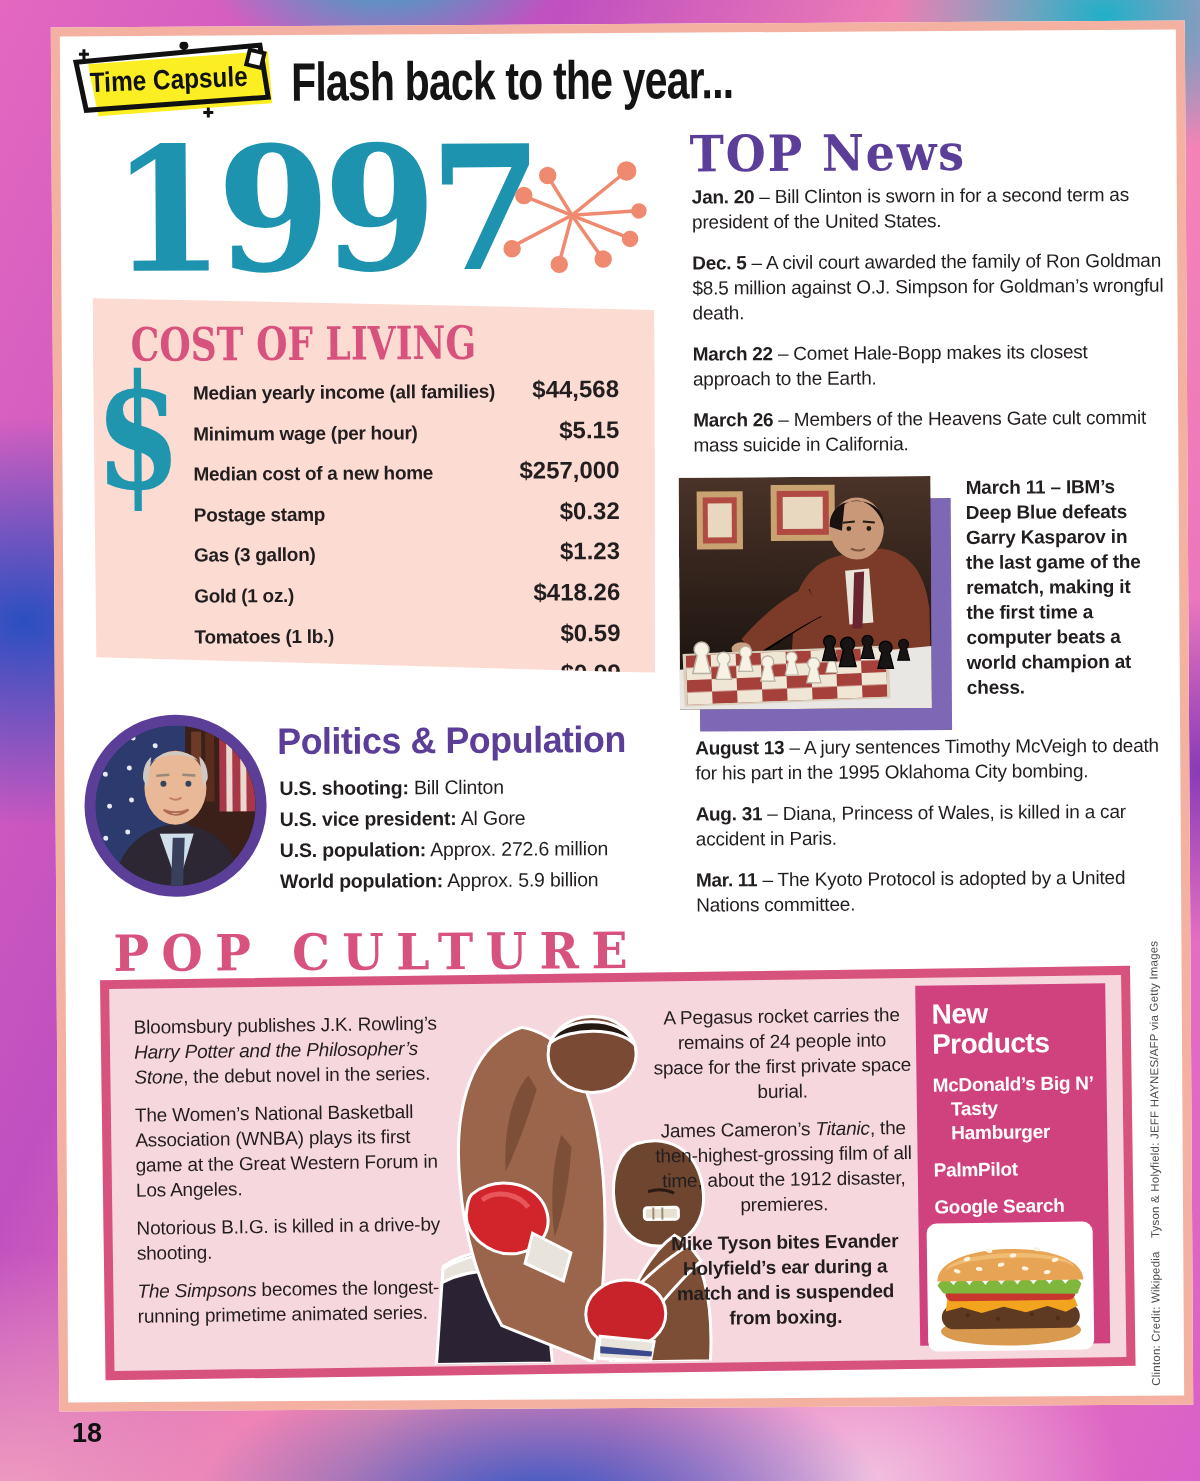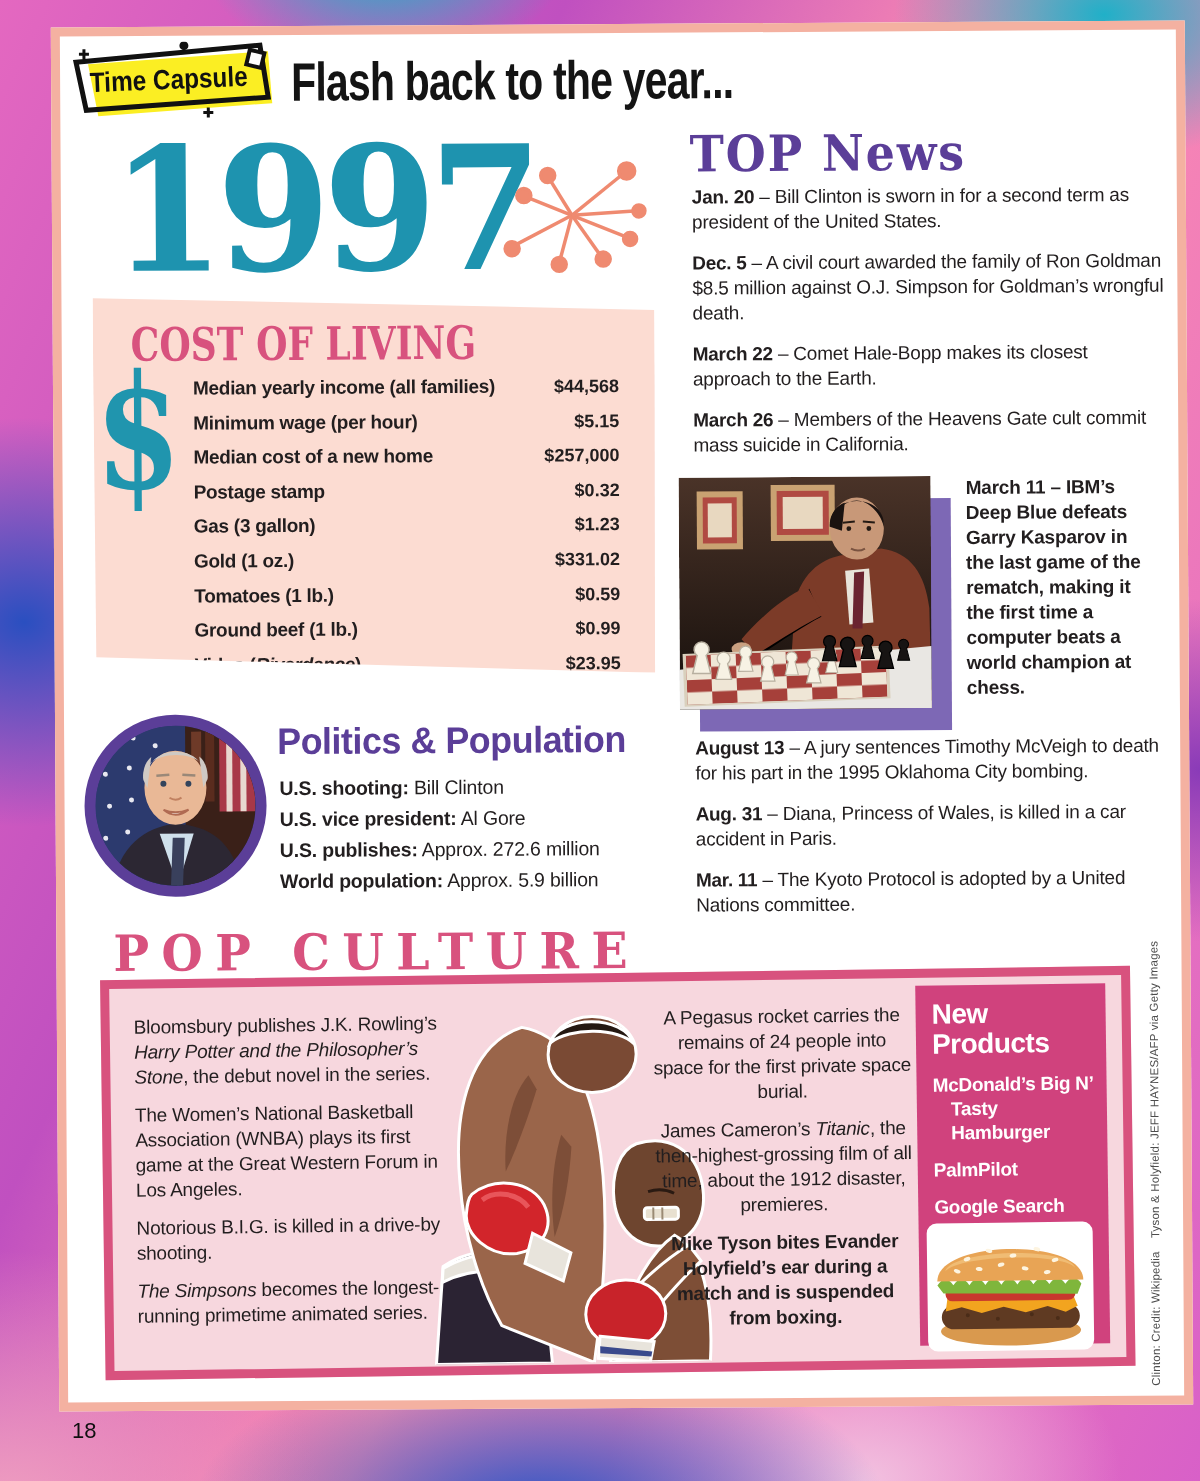--- a/index.html
+++ b/index.html
@@ -45,21 +45,21 @@
     letter-spacing:0px; transform:scale(0.80,1.02); transform-origin:left top; white-space:nowrap;
   }
   .dollar {
     position:absolute; left:2px; top:42px;
     font-family:"DejaVu Serif", serif; font-weight:bold; font-size:158px; color:#2095ae;
     transform:scale(0.78,1); transform-origin:left top; line-height:1.2;
   }
   .cost-rows { position:absolute; left:100px; right:36px; top:82px; }
   .cost-row { display:flex; justify-content:space-between; align-items:baseline; margin-bottom:12.6px; }
   .cost-row .cl { font-size:19px; font-weight:bold; color:#221e1f; letter-spacing:-0.3px; }
-  .cost-row .cv { font-size:18px; font-weight:bold; color:#221e1f; }
+  .cost-row .cv { font-size:24px; font-weight:bold; color:#221e1f; }
   
   .topnews-title {
     position:absolute; left:629px; top:92px;
     font-family:"DejaVu Serif", serif; font-weight:bold; font-size:50px; color:#5b3e98;
     letter-spacing:2px; transform:scale(0.92,1); transform-origin:left top; white-space:nowrap;
   }
   .news-col { position:absolute; left:631px; width:474px; }
   .news-a { top:152px; }
   .news-b { top:703px; }
   .news-item { font-size:19px; line-height:25px; color:#221e1f; margin-bottom:16px; letter-spacing:-0.2px; }
@@ -105,21 +105,21 @@
   .newprod-title { font-size:28px; line-height:30px; font-weight:bold; color:#ffffff; margin-bottom:14px; letter-spacing:-0.5px; }
   .newprod-item { font-size:19px; line-height:24px; font-weight:bold; color:#ffffff; margin-bottom:13px;
     padding-left:18px; text-indent:-18px; letter-spacing:-0.3px; }
   .burger-card { position:absolute; left:8px; top:238px; width:166px; height:128px; background:#ffffff; border-radius:10px; }
   
   .credit {
     position:absolute; left:1082px; top:1010px; height:346px;
     writing-mode:vertical-rl; transform:rotate(180deg);
     font-size:11.5px; color:#4c4c4c; white-space:pre; letter-spacing:0.2px;
   }
-  .folio { position:absolute; left:72px; top:1418px; font-size:22px; font-weight:normal; color:#101010; }
+  .folio { position:absolute; left:72px; top:1418px; font-size:27px; font-weight:bold; color:#101010; }
 </style>
 </head>
 <body>
 
 <div class="canvas">
   <div class="page">
 
     <svg class="logo" viewBox="0 0 232 80">
       <polygon points="26,22 206,10 210,62 36,74" fill="#fbee23"></polygon>
       <polygon points="14,20 198,4 206,56 24,68" fill="none" stroke="#111" stroke-width="5"></polygon>
@@ -177,21 +177,21 @@
         <div class="cost-row">
             <span class="cl"><span>Postage stamp</span></span>
             <span class="cv">$0.32</span>
           </div>
         <div class="cost-row">
             <span class="cl"><span>Gas (3 gallon)</span></span>
             <span class="cv">$1.23</span>
           </div>
         <div class="cost-row">
             <span class="cl"><span>Gold (1 oz.)</span></span>
-            <span class="cv">$331.02</span>
+            <span class="cv">$418.26</span>
           </div>
         <div class="cost-row">
             <span class="cl"><span>Tomatoes (1 lb.)</span></span>
             <span class="cv">$0.59</span>
           </div>
         <div class="cost-row">
             <span class="cl"><span>Ground beef (1 lb.)</span></span>
             <span class="cv">$0.99</span>
           </div>
         <div class="cost-row">
@@ -319,21 +319,21 @@
         <line x1="61" y1="50" x2="74" y2="49" stroke="#9a8878" stroke-width="2.5"></line>
         <line x1="87" y1="49" x2="100" y2="50" stroke="#9a8878" stroke-width="2.5"></line>
         <path d="M74,72 Q80,76 86,72" stroke="#c08060" stroke-width="2" fill="none"></path>
         <path d="M68,84 Q80,94 93,84 Q80,89 68,84 Z" fill="#fdfdf8" stroke="#b06a52" stroke-width="2"></path>
       </svg>
     </div>
     <div class="politics-title">Politics &amp; Population</div>
     <div class="politics-rows">
       <div class="pol-row"><b>U.S. shooting:</b><span> Bill Clinton</span></div>
       <div class="pol-row"><b>U.S. vice president:</b><span> Al Gore</span></div>
-      <div class="pol-row"><b>U.S. publishes:</b><span> Approx. 272.6 million</span></div>
+      <div class="pol-row"><b>U.S. population:</b><span> Approx. 272.6 million</span></div>
       <div class="pol-row"><b>World population:</b><span> Approx. 5.9 billion</span></div>
     </div>
 
     <div class="pop-title">POP CULTURE</div>
     <div class="pop-panel">
       <div class="pop-left">
         <p><span>Bloomsbury publishes J.K. Rowling’s </span><span class="it">Harry Potter and the Philosopher’s Stone</span><span>, the debut novel in the series.</span></p>
         <p><span>The Women’s National Basketball Association (WNBA) plays its first game at the Great Western Forum in Los Angeles.</span></p>
         <p><span>Notorious B.I.G. is killed in a drive-by shooting.</span></p>
         <p><span class="it">The Simpsons</span><span> becomes the longest-running primetime animated series.</span></p>

